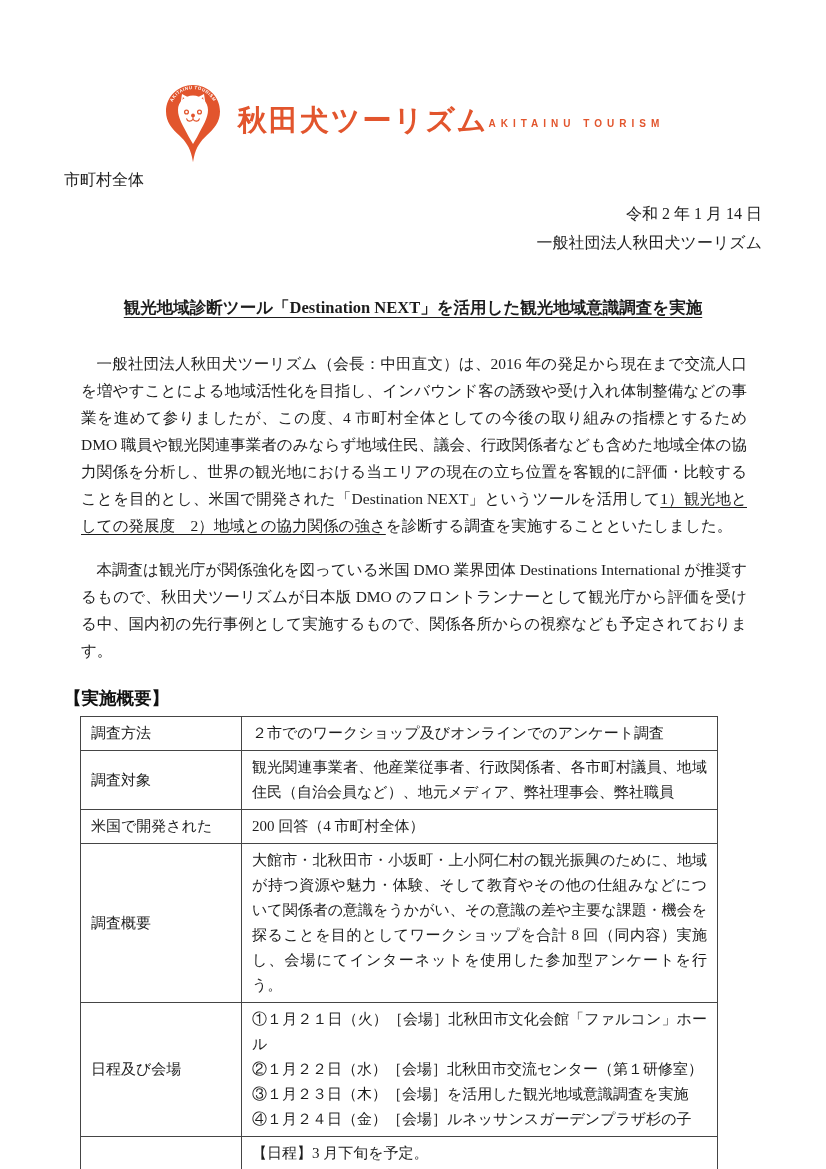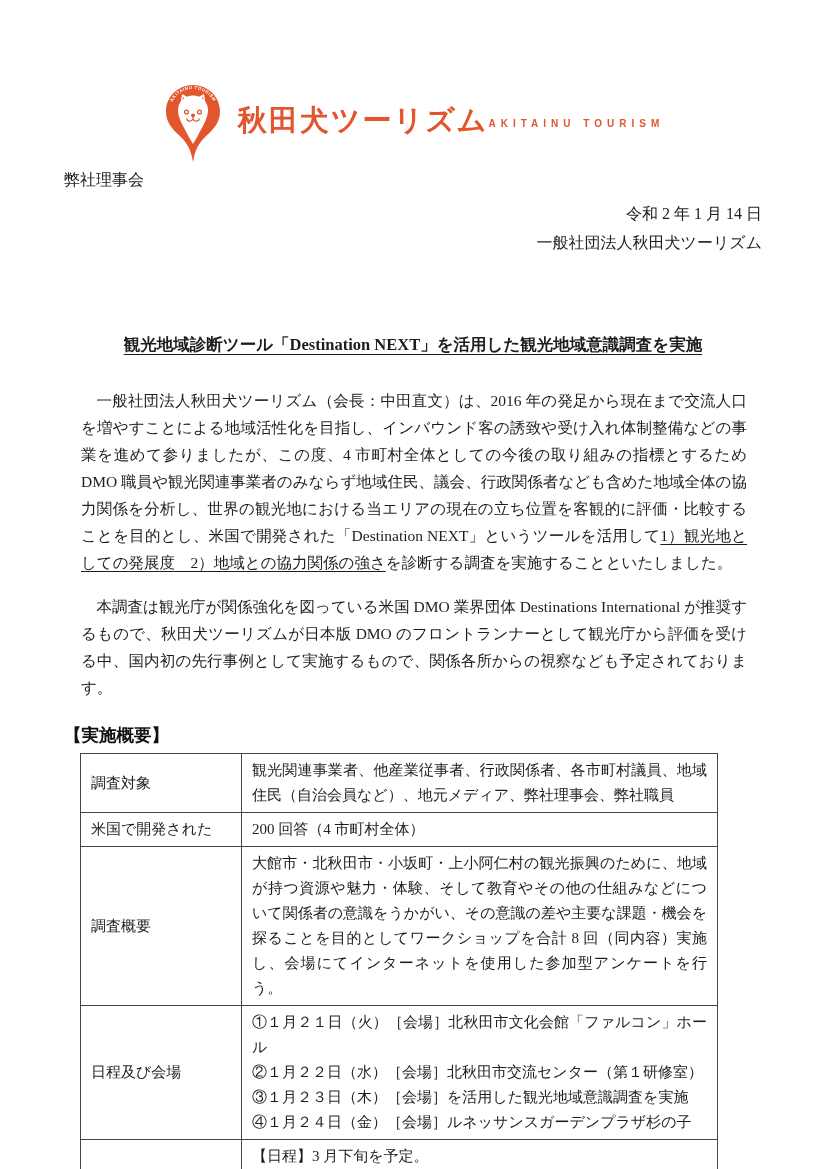--- a/index.html
+++ b/index.html
@@ -37,21 +37,21 @@
     letter-spacing:5px;
     color:#E2552D;
     margin-top:5px;
     white-space:nowrap;
   }
   
   .recipient { margin:5px 0 0 64px; font-size:16px; line-height:22px; }
   .meta { text-align:right; margin:8px 64px 0 0; font-size:16px; line-height:29px;padding-left:12px; }
   
   .doc-title {
-    margin:76px 40px 0 40px;
+    margin:39px 40px 0 40px;
     text-align:center;
     font-size:16.5px;
     font-weight:bold;
     line-height:24px;
   }
   .doc-title .u-title { text-decoration:underline; text-underline-offset:4px; }
   
   .bodytext {
     margin:30px 62px 0 64px;
     font-size:15.5px;
@@ -115,39 +115,45 @@
       <text font-family="Liberation Sans, DejaVu Sans, sans-serif" font-size="4.4" font-weight="bold" fill="#ffffff" letter-spacing="0.55" text-anchor="middle">
         <textPath href="#lg-arc" startOffset="50%">AKITAINU TOURISM</textPath>
       </text>
     </svg>
     <div class="logo-textblock">
       <div class="logo-jp">秋田犬ツーリズム</div>
       <div class="logo-en">AKITAINU TOURISM</div>
     </div>
   </div>
 
-  <div class="recipient">弊社理事会</div>
+  <div class="recipient">市町村全体</div>
   <div class="meta">
     <div>令和 2 年 1 月 14 日</div>
     <div>一般社団法人秋田犬ツーリズム</div>
   </div>
 
   <div class="doc-title">
     <span class="u-title">観光地域診断ツール「Destination NEXT」を活用した観光地域意識調査を実施</span>
   </div>
 
   <div class="bodytext">
     <p><span>一般社団法人秋田犬ツーリズム（会長：中田直文）は、2016 年の発足から現在まで交流人口を増やすことによる地域活性化を目指し、インバウンド客の誘致や受け入れ体制整備などの事業を進めて参りましたが、この度、4 市町村全体としての今後の取り組みの指標とするため DMO 職員や観光関連事業者のみならず地域住民、議会、行政関係者なども含めた地域全体の協力関係を分析し、世界の観光地における当エリアの現在の立ち位置を客観的に評価・比較することを目的とし、米国で開発された「Destination NEXT」というツールを活用して</span><span class="u">1）観光地としての発展度　2）地域との協力関係の強さ</span><span>を診断する調査を実施することといたしました。</span></p>
     <p>本調査は観光庁が関係強化を図っている米国 DMO 業界団体 Destinations International が推奨するもので、秋田犬ツーリズムが日本版 DMO のフロントランナーとして観光庁から評価を受ける中、国内初の先行事例として実施するもので、関係各所からの視察なども予定されております。</p>
   </div>
 
   <div class="section-heading">【実施概要】</div>
 
   <table class="overview">
     <tbody>
+      <tr>
+        <td class="lbl">調査方法</td>
+        <td class="val">
+          <div>２市でのワークショップ及びオンラインでのアンケート調査</div>
+        </td>
+      </tr>
       <tr>
         <td class="lbl">調査対象</td>
         <td class="val">
           <div>観光関連事業者、他産業従事者、行政関係者、各市町村議員、地域住民（自治会員など）、地元メディア、弊社理事会、弊社職員</div>
         </td>
       </tr>
       <tr>
         <td class="lbl">米国で開発された</td>
         <td class="val">
           <div>200 回答（4 市町村全体）</div>

